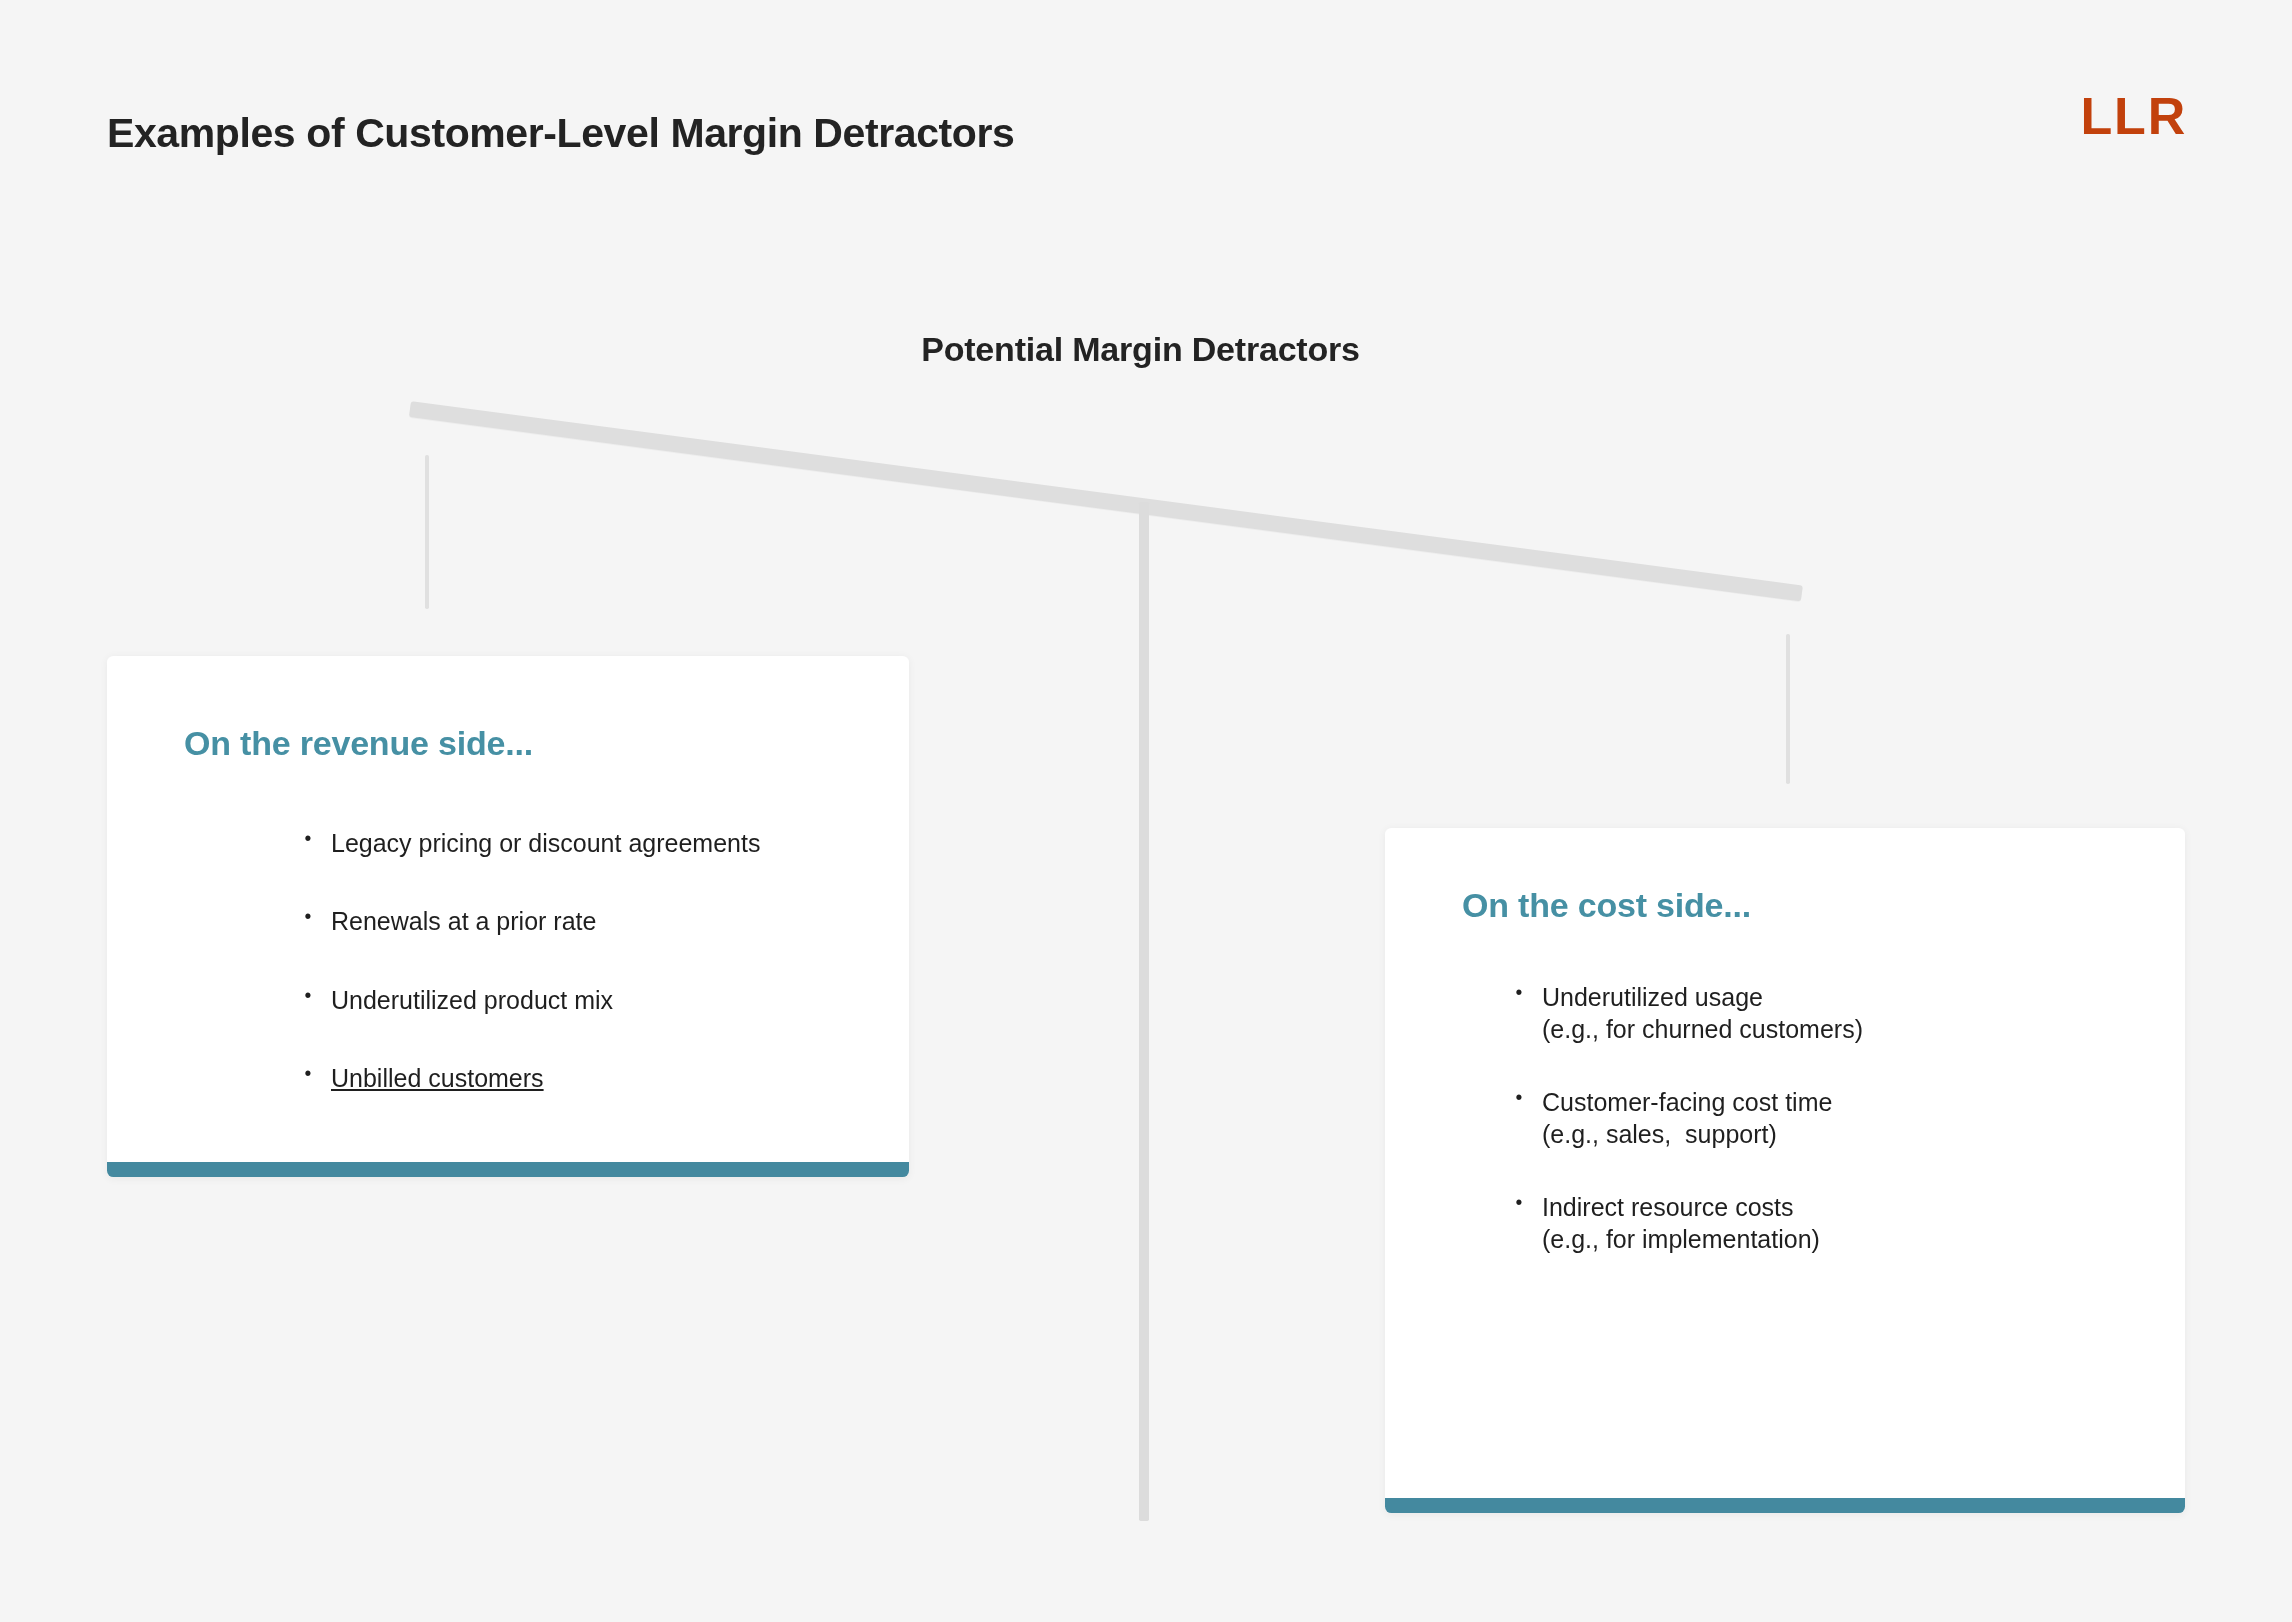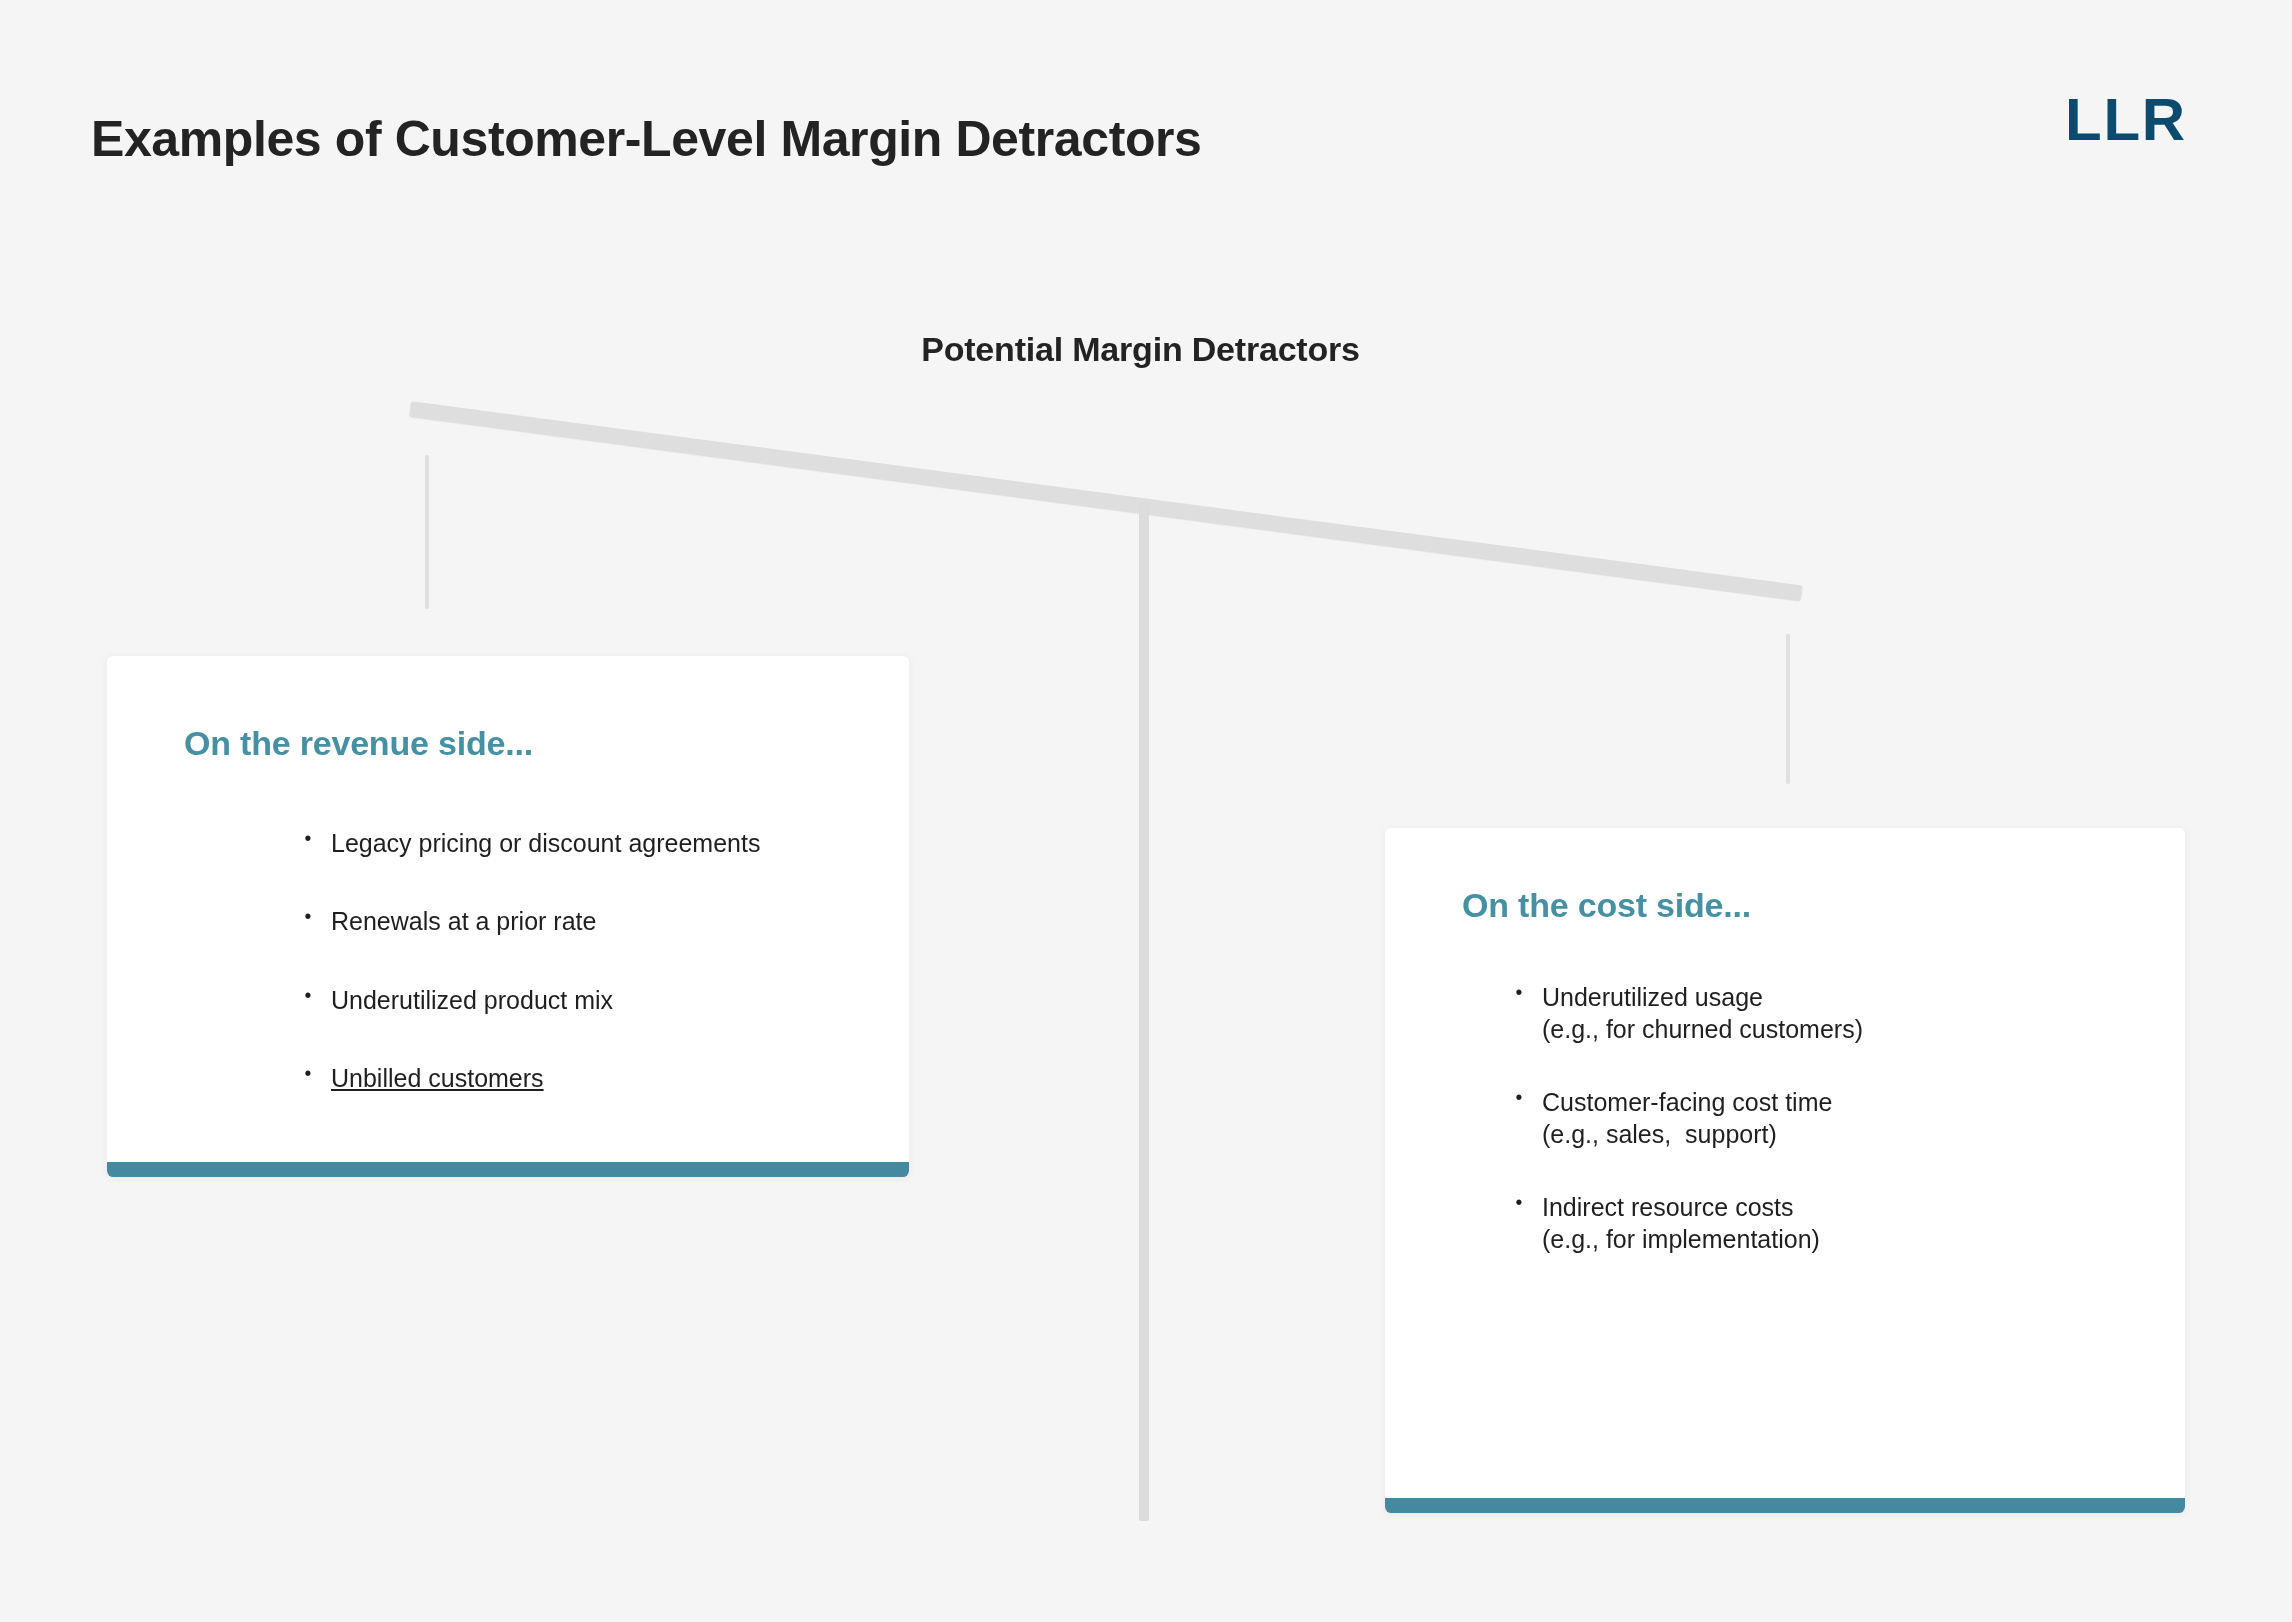--- a/index.html
+++ b/index.html
@@ -19,36 +19,36 @@
 
   .slide {
     position: absolute;
     inset: 0;
     background: #f5f5f5;
   }
 
   
   .page-title {
     position: absolute;
-    left: 91px;
+    left: 107px;
     top: 110px;
-    font-size: 50px;
+    font-size: 41px;
     font-weight: bold;
     color: #232323;
     letter-spacing: -0.4px;
     white-space: nowrap;
   }
 
   .logo {
     position: absolute;
     right: 106px;
     top: 90px;
-    font-size: 60px;
-    font-weight: bold;
-    color: #0c4a6e;
+    font-size: 52px;
+    font-weight: bold;
+    color: #c2410c;
     letter-spacing: 1.8px;
     line-height: 1;
     user-select: none;
   }
 
   
   .scale-title {
     position: absolute;
     left: 0;
     right: 12px;

